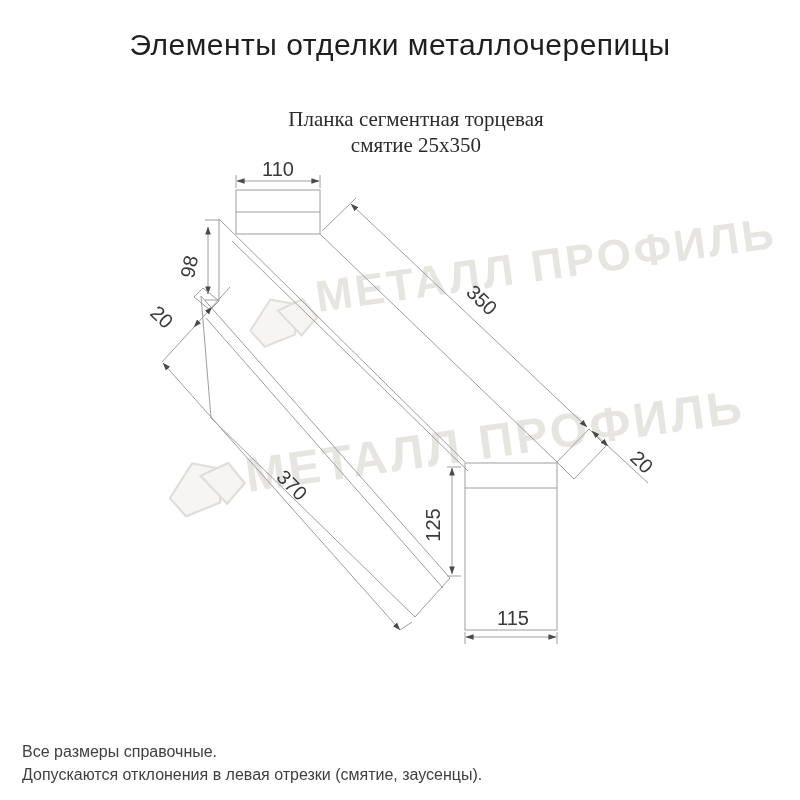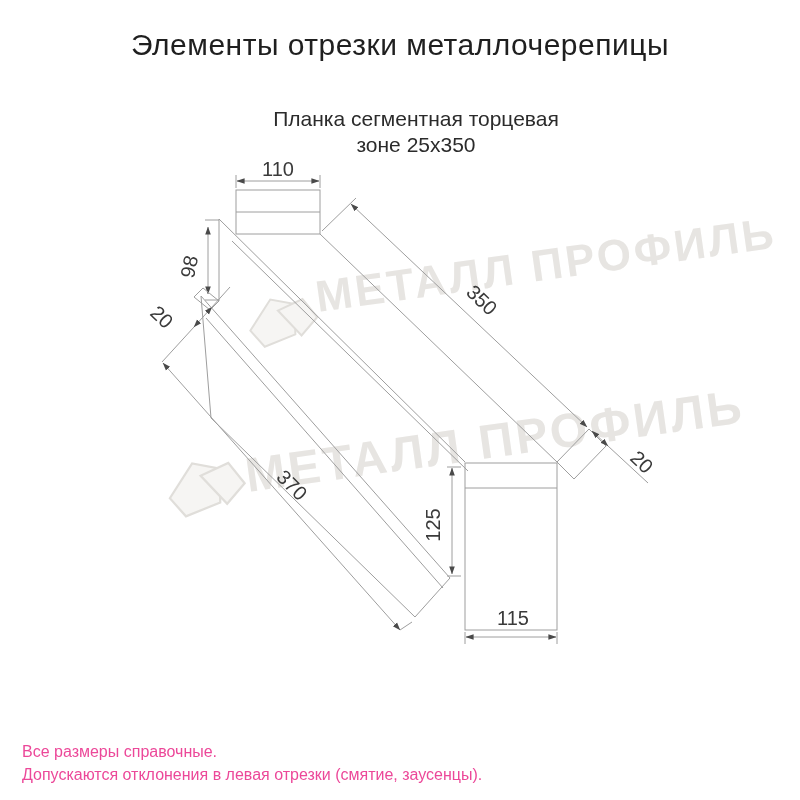--- a/index.html
+++ b/index.html
@@ -1,38 +1,38 @@
 <!DOCTYPE html>
 <html><head>
 <meta charset="utf-8">
 <style>
   html,body{margin:0;padding:0;background:#ffffff;}
   #page{position:relative;width:800px;height:800px;background:#ffffff;overflow:hidden;
         font-family:"Liberation Sans", sans-serif;}
   .title{position:absolute;top:28px;left:0;width:800px;text-align:center;
          font-size:30px;color:#1f1f1f;letter-spacing:0.5px;}
   .subtitle{position:absolute;top:106px;left:116px;width:600px;text-align:center;
-            font-size:21px;color:#2b2b2b;line-height:26px;}
-  .footnotes{position:absolute;left:22px;top:740px;font-size:16px;color:#ec4899;line-height:23px;}
+            font-size:21px;color:#2b2b2b;line-height:26px;font-family:Liberation Serif, serif;}
+  .footnotes{position:absolute;left:22px;top:740px;font-size:16px;color:#404040;line-height:23px;}
   svg text.dim{font-family:"Liberation Sans", sans-serif;font-size:20px;fill:#3a3a3a;}
   svg text.wm{font-family:"Liberation Sans", sans-serif;font-weight:bold;fill:#e7e5e2;letter-spacing:3px;}
   svg line, svg rect.shape, svg path.shape, svg polygon.shape{
       stroke:#9e9e9e;stroke-width:1;fill:none;}
   svg .wm-logo{stroke:#e0deda;stroke-width:2;fill:#f6f5f3;}
 </style>
 </head>
 <body>
 
 <div id="page">
 
-  <div class="title">Элементы отрезки металлочерепицы</div>
+  <div class="title">Элементы отделки металлочерепицы</div>
 
   <div class="subtitle">
     <div>Планка сегментная торцевая</div>
-    <div>зоне 25х350</div>
+    <div>смятие 25х350</div>
   </div>
 
   <svg style="position:absolute;left:0;top:0;" width="800" height="800" viewBox="0 0 800 800">
     <defs>
       <marker id="arr" viewBox="0 0 10 10" refX="9.5" refY="5" markerWidth="8" markerHeight="8" orient="auto-start-reverse">
         <path d="M0 1.5 L10 5 L0 8.5 z" fill="#4a4a4a"></path>
       </marker>
     </defs>
 
     <g>

